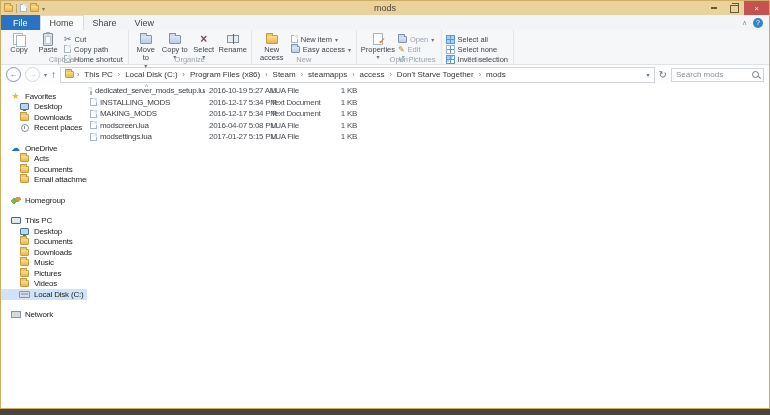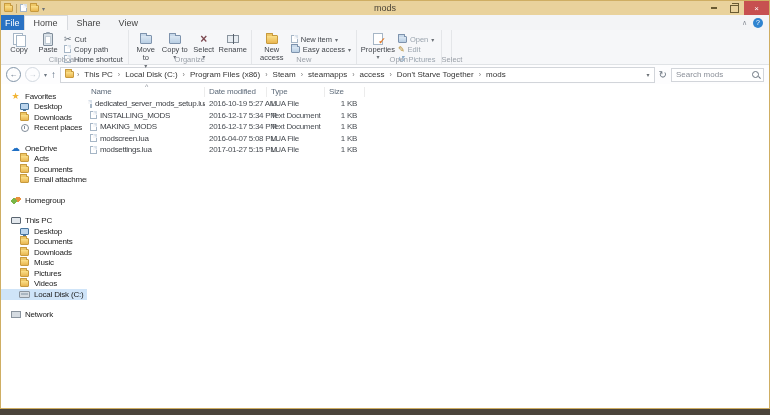--- a/index.html
+++ b/index.html
@@ -14,21 +14,21 @@
   .title{position:absolute;left:0;right:0;text-align:center;color:#4a4ا;color:#4a4336;font-size:9px;}
   .wctrls{margin-left:auto;display:flex;height:100%;z-index:2;}
   .wbtn{width:20px;display:flex;align-items:center;justify-content:center;color:#6a5b33;font-size:9px;cursor:default;}
   .wbtn.close{background:#c75050;color:#fff;width:25px;font-size:8px;}
   .min-ic{width:6px;height:2px;background:#6a5b33;}
   .resto{width:7px;height:6px;border:1px solid #6a5b33;position:relative;margin-top:2px;}
   .resto::before{content:"";position:absolute;left:1px;top:-3px;width:6px;height:5px;border:1px solid #6a5b33;border-bottom:none;border-left:none;}
   
   .tabrow{height:15px;flex:0 0 auto;background:#f3f4f6;display:flex;align-items:stretch;}
   .tab{padding:0 9px;display:flex;align-items:center;color:#444;}
-  .tab.file{background:#2a72c3;color:#fff;padding:0 4px;}
+  .tab.file{background:#2a72c3;color:#fff;padding:0 12px;}
   .tab.active{background:#fafbfc;border:1px solid #d7dade;border-bottom:none;text-align:right;}
   .tabrow-right{margin-left:auto;display:flex;align-items:center;gap:6px;padding-right:6px;}
   .collapse-ic{color:#8a8f98;font-size:7px;}
   .helpico{width:10px;height:10px;border-radius:50%;background:#2f84d0;color:#fff;font-size:7px;
            display:flex;align-items:center;justify-content:center;}
   
   .ribbon{height:34px;flex:0 0 auto;background:#f6f7f9;border-bottom:1px solid #e0e3e6;display:flex;padding-left:1px;}
   .rgroup{position:relative;display:flex;align-items:flex-start;padding:2px 5px 9px 4px;border-right:1px solid #e4e6e9;gap:3px;}
   .rglabel{position:absolute;bottom:0;left:0;right:0;text-align:center;font-size:7.5px;color:#9aa0a8;}
   .bigbtn{width:26px;display:flex;flex-direction:column;align-items:center;font-size:7.5px;color:#41454b;
@@ -281,20 +281,34 @@
             </span>
           <span class="smallbtn dim">
             <span class="hist-ic">↺</span>
             <span>Pictures</span>
             </span>
         </div>
         <span class="rglabel">Open</span>
       </div>
 
       <div class="rgroup">
+        <div class="smallcol">
+          <span class="smallbtn">
+            <span class="grid-ico fill"></span>
+            <span>Select all</span>
+            </span>
+          <span class="smallbtn">
+            <span class="grid-ico none"></span>
+            <span>Select none</span>
+            </span>
+          <span class="smallbtn">
+            <span class="grid-ico half"></span>
+            <span>Invert selection</span>
+            </span>
+        </div>
         <span class="rglabel">Select</span>
       </div>
 
     </div>
 
     <div class="addrrow">
       <span class="navc">←</span>
       <span class="navc dis">→</span>
       <span class="navtiny">▾</span>
       <span class="upbtn">↑</span>
@@ -437,26 +451,20 @@
         <div class="si lv0 gap">
             <span class="icw">
               <span class="net-ic"></span>
             </span>
             <span>Network</span>
           </div>
       </div>
 
       <div class="filearea">
         <span class="sortcaret">^</span>
-        <div class="fhead">
-          <span class="fh">Name</span>
-          <span class="fh">Date modified</span>
-          <span class="fh">Type</span>
-          <span class="fh size">Size</span>
-        </div>
 
         <div class="frow">
           <span class="name">
               <span class="page sm"></span>
               <span>dedicated_server_mods_setup.lua</span>
             </span>
           <span class="meta">2016-10-19 5:27 AM</span>
           <span class="meta">LUA File</span>
           <span class="meta size">1 KB</span>
         </div>

